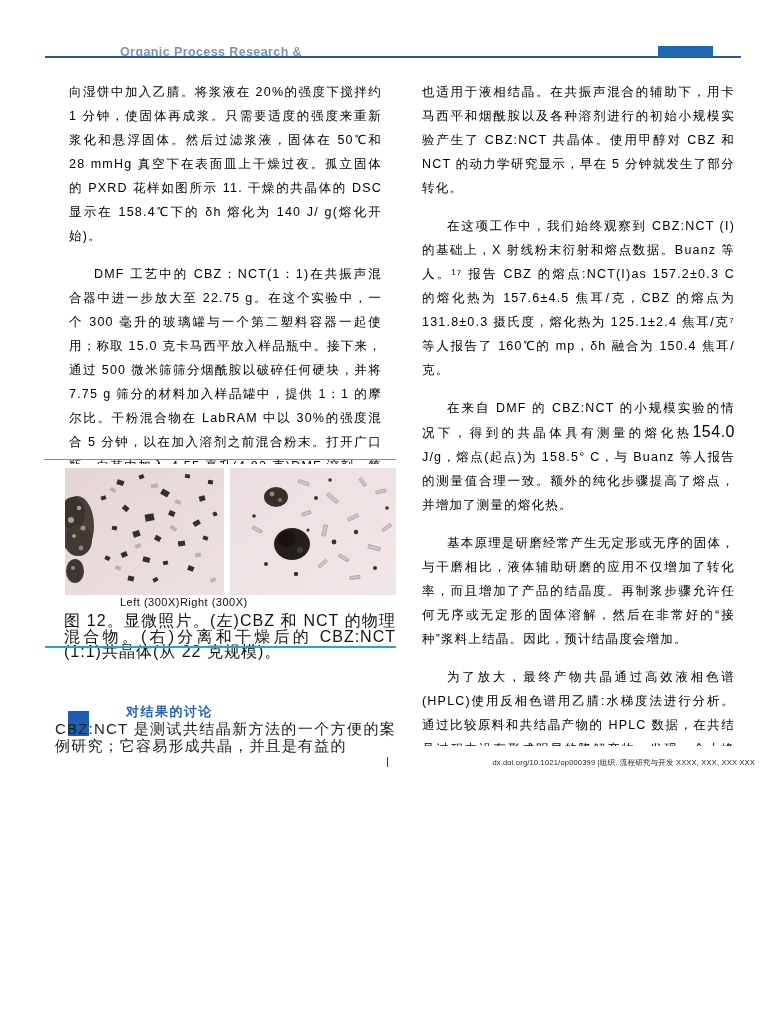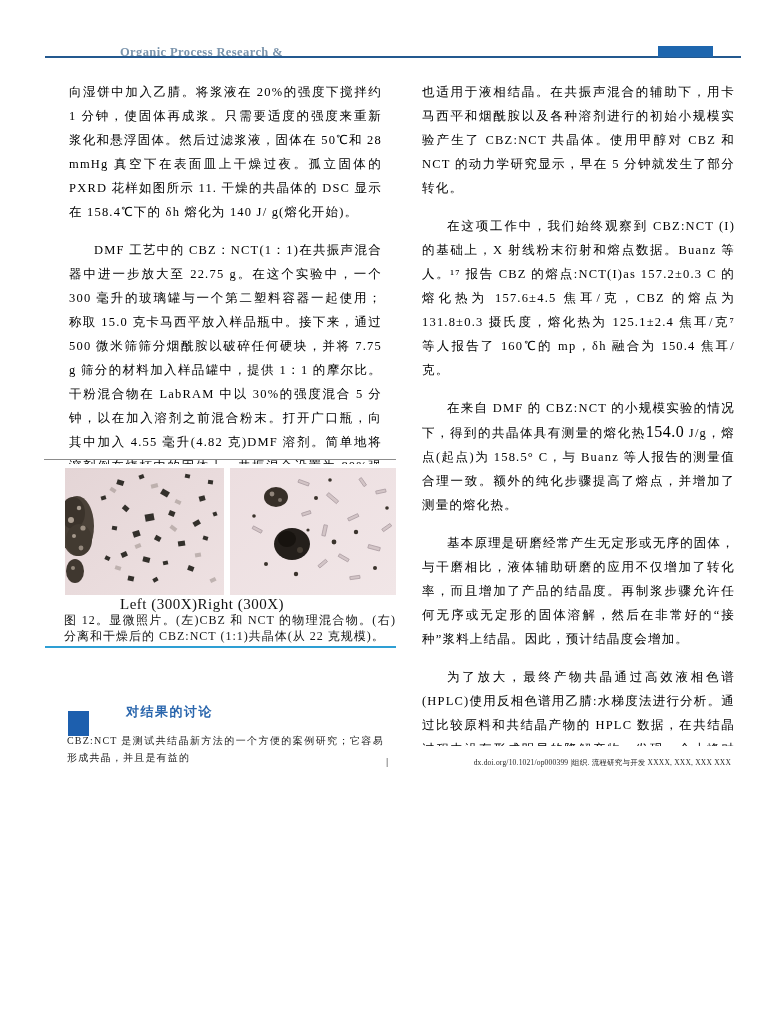--- a/index.html
+++ b/index.html
@@ -1,18 +1,18 @@
 <!DOCTYPE html>
 <html><head>
 <meta charset="utf-8">
 <style>
   html,body{margin:0;padding:0;background:#ffffff;}
   .page{
     position:relative;width:780px;height:1026px;background:#ffffff;overflow:hidden;
-    font-family:Liberation Serif, serif;color:#1d1d1d;
+    font-family:Liberation Sans, sans-serif;color:#1d1d1d;
   }
   
   .journal-title{
     position:absolute;left:120px;top:44px;width:300px;height:12px;overflow:hidden;
     font-size:12.5px;line-height:16px;font-weight:bold;color:#7b94ac;letter-spacing:.4px;
   }
   .header-rule{position:absolute;left:45px;top:56px;width:696px;height:2px;background:#24598f;}
   .header-rect{position:absolute;left:658px;top:46px;width:55px;height:11px;background:#1e66ae;}
   
   .col{position:absolute;width:341px;}
@@ -23,42 +23,42 @@
   .indent{text-indent:2em;}
   .left-top{left:55px;top:66px;height:398px;overflow:hidden;}
   .right-col{left:408px;top:66px;height:680px;overflow:hidden;}
   .big-num{font-size:16px;letter-spacing:.5px;}
   
   .fig-rule{position:absolute;left:44px;top:459px;width:352px;height:1px;background:#8c8c8c;}
   .figure-row{position:absolute;left:65px;top:468px;width:331px;height:127px;display:flex;gap:6px;}
   .micro{height:127px;overflow:hidden;}
   .micro svg{display:block;}
   .fig-labels{position:absolute;left:65px;top:596px;width:331px;display:flex;}
-  .fig-label{font-size:15px;letter-spacing:.5px;color:#111;}
+  .fig-label{font-size:11px;letter-spacing:.5px;color:#111;}
   .fig-label.l{margin-left:55px;}
   .fig-label.r{}
   .fig-caption{
     position:absolute;left:64px;top:613px;width:332px;
-    font-size:12px;line-height:15.5px;text-align:justify;letter-spacing:1px;color:#131313;
+    font-size:16px;line-height:15.5px;text-align:justify;letter-spacing:1px;color:#131313;
   }
   .teal-rule{position:absolute;left:45px;top:646px;width:351px;height:2px;background:#2e9fd4;}
   .p3{position:absolute;left:55px;top:661px;width:341px;}
   .p3 p{margin:0;font-size:12.5px;line-height:16.2px;text-align:justify;letter-spacing:1.2px;}
   
   .discussion-heading{
     position:absolute;left:95px;top:703px;font-size:13px;font-weight:bold;
     color:#2a66ad;letter-spacing:1.5px;margin-left:31px;
   }
   .blue-square{position:absolute;left:68px;top:711px;width:21px;height:25px;background:#1d5fae;}
   .p4{position:absolute;left:55px;top:721px;width:341px;}
-  .p4 p{margin:12px;font-size:10px;line-height:16.5px;text-align:justify;letter-spacing:1.2px;}
+  .p4 p{margin:0;font-size:15px;line-height:16.5px;text-align:justify;letter-spacing:1.2px;}
   
   .footer-sep{position:absolute;left:386px;top:755px;font-size:11px;color:#222;}
   .footer-doi{
-    position:absolute;left:439px;top:758px;width:292px;text-align:right;
+    position:absolute;left:463px;top:758px;width:292px;text-align:right;
     font-size:7.5px;letter-spacing:.2px;color:#222;white-space:nowrap;
   }
 </style>
 </head>
 <body>
 
 <div class="page">
 
   <div class="journal-title">Organic Process Research &amp;</div>
   <div class="header-rule"></div>

